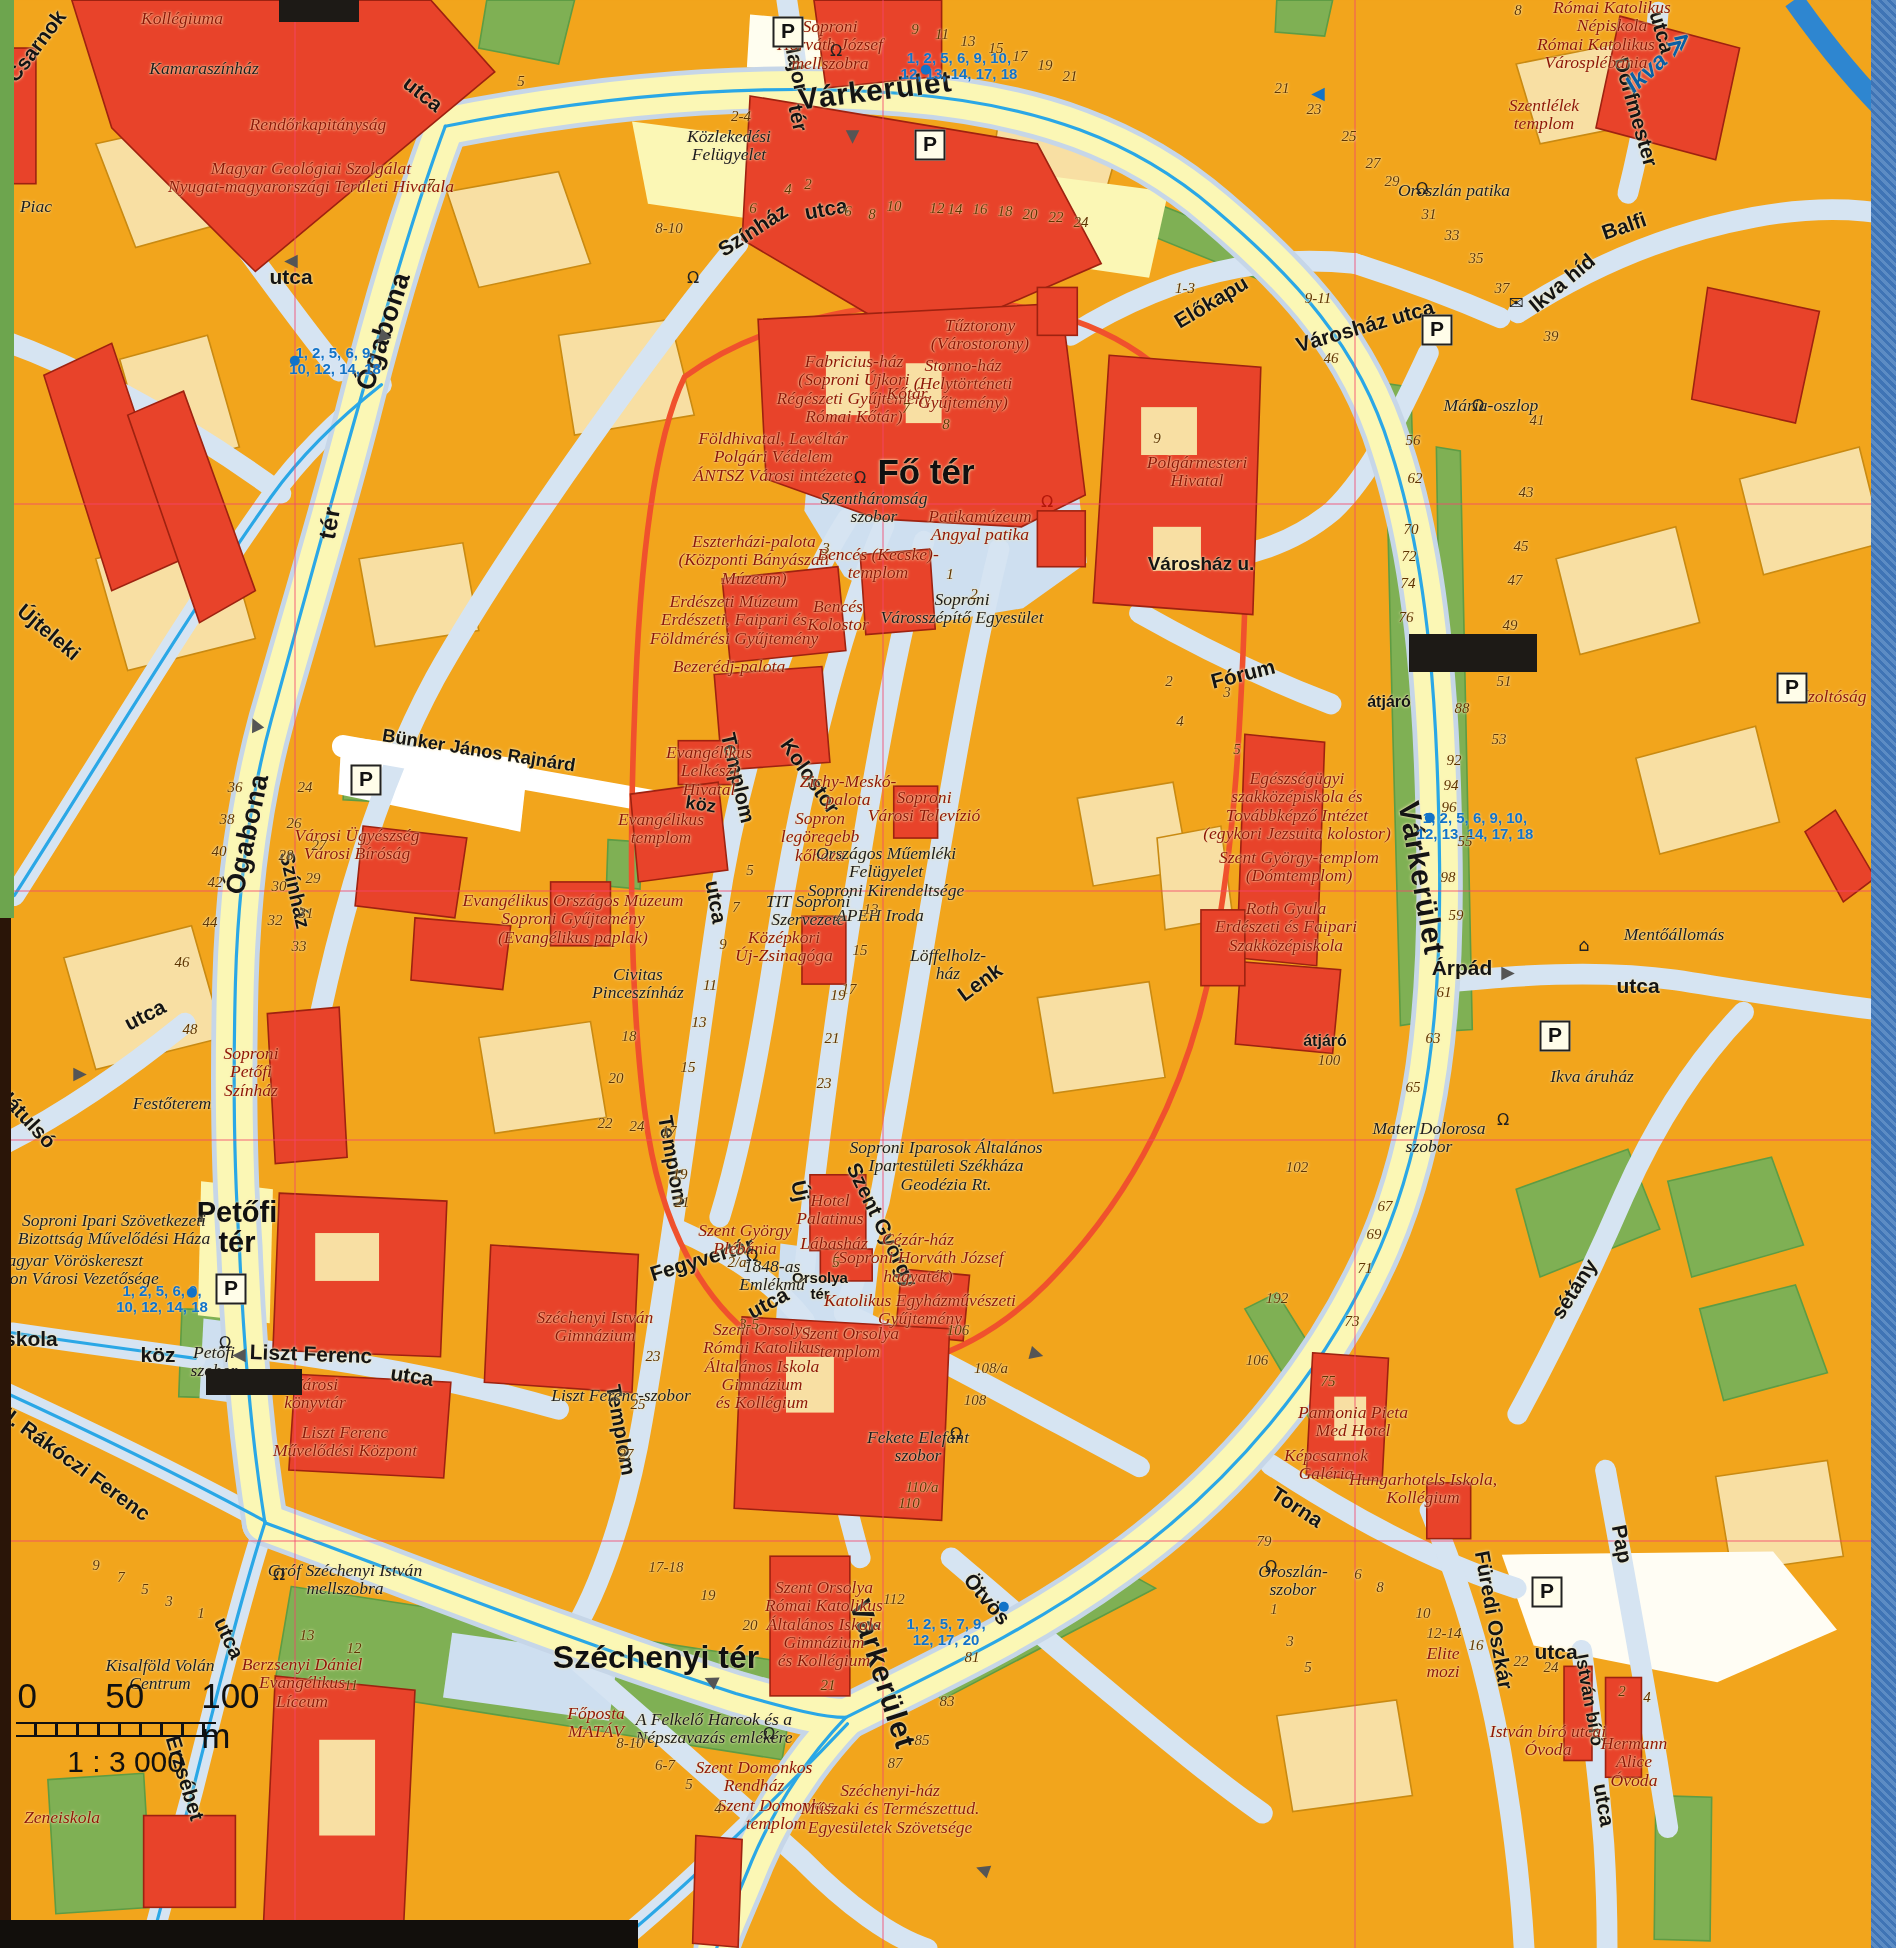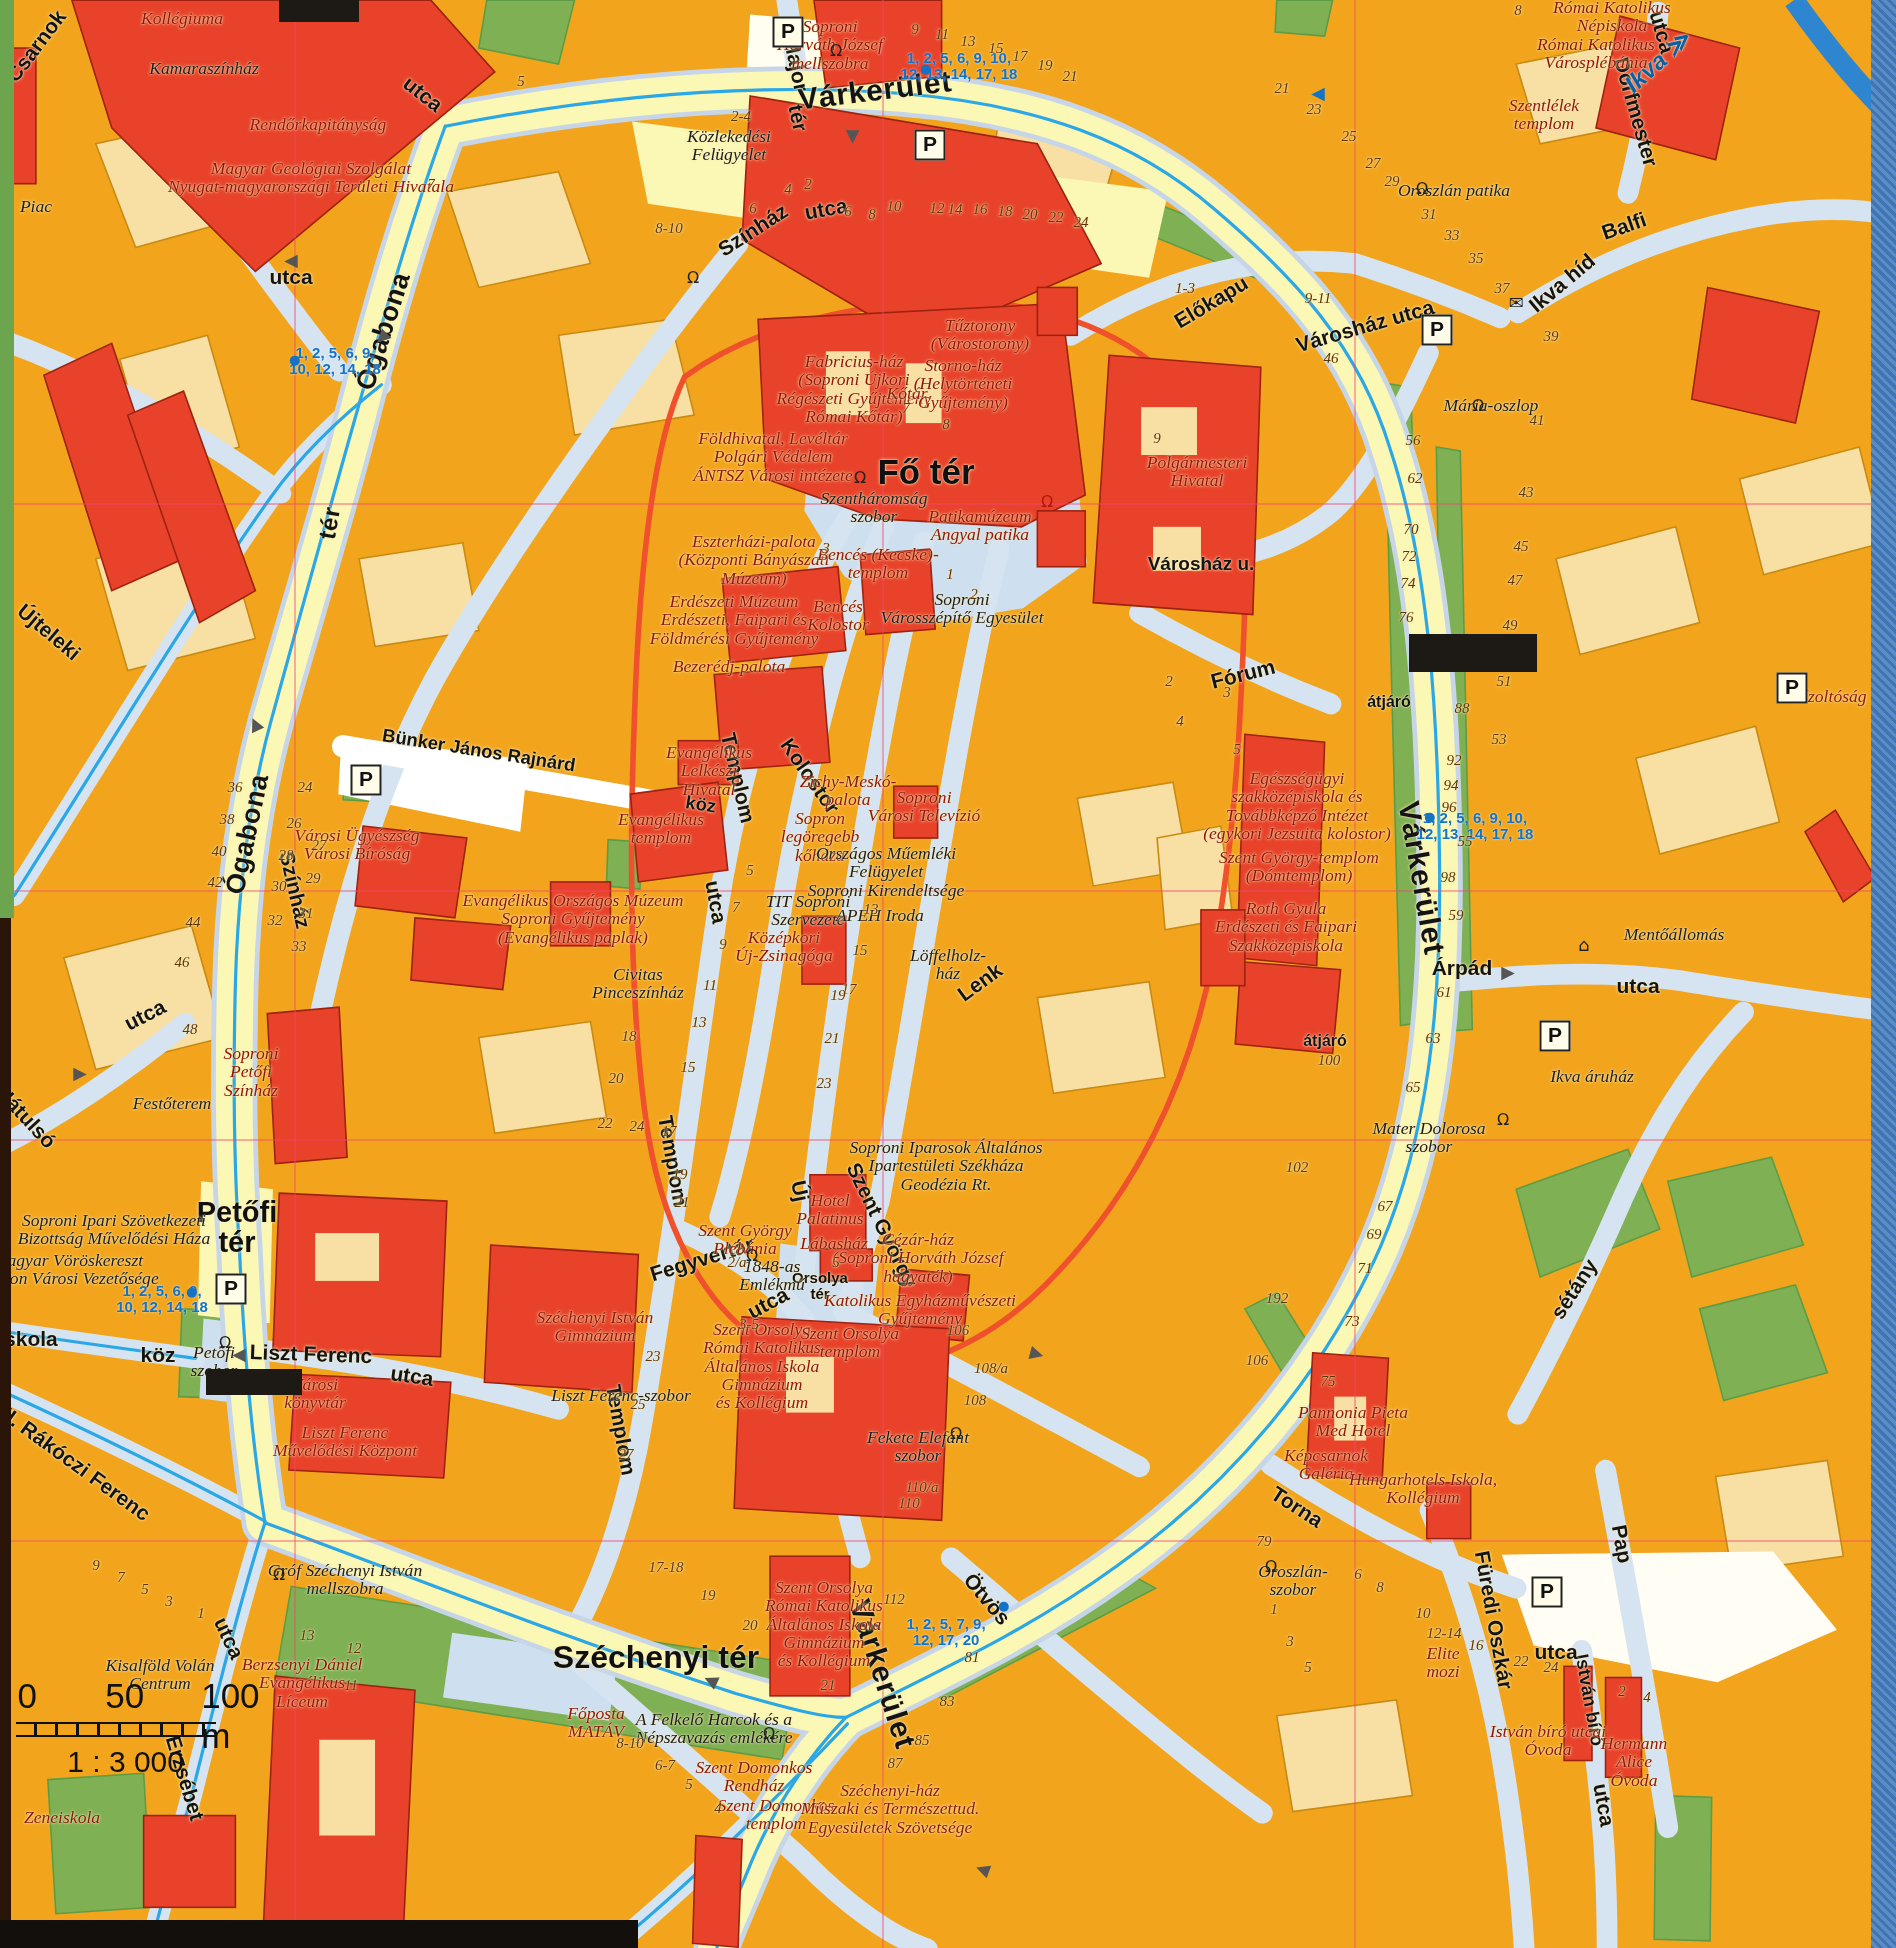--- a/index.html
+++ b/index.html
@@ -569,21 +569,21 @@
       <span class="lbl num" style="left: 909px; top: 1504px; transform: translate(-50%, -50%) rotate(0deg);">110</span>
       <span class="lbl num" style="left: 894px; top: 1600px; transform: translate(-50%, -50%) rotate(0deg);">112</span>
       <span class="lbl num" style="left: 972px; top: 1658px; transform: translate(-50%, -50%) rotate(0deg);">81</span>
       <span class="lbl num" style="left: 947px; top: 1702px; transform: translate(-50%, -50%) rotate(0deg);">83</span>
       <span class="lbl num" style="left: 922px; top: 1741px; transform: translate(-50%, -50%) rotate(0deg);">85</span>
       <span class="lbl num" style="left: 895px; top: 1764px; transform: translate(-50%, -50%) rotate(0deg);">87</span>
       <span class="lbl num" style="left: 235px; top: 788px; transform: translate(-50%, -50%) rotate(0deg);">36</span>
       <span class="lbl num" style="left: 227px; top: 820px; transform: translate(-50%, -50%) rotate(0deg);">38</span>
       <span class="lbl num" style="left: 219px; top: 852px; transform: translate(-50%, -50%) rotate(0deg);">40</span>
       <span class="lbl num" style="left: 215px; top: 883px; transform: translate(-50%, -50%) rotate(0deg);">42</span>
-      <span class="lbl num" style="left: 193px; top: 923px; transform: translate(-50%, -50%) rotate(0deg);">44</span>
+      <span class="lbl num" style="left: 210px; top: 923px; transform: translate(-50%, -50%) rotate(0deg);">44</span>
       <span class="lbl num" style="left: 182px; top: 963px; transform: translate(-50%, -50%) rotate(0deg);">46</span>
       <span class="lbl num" style="left: 190px; top: 1030px; transform: translate(-50%, -50%) rotate(0deg);">48</span>
       <span class="lbl num" style="left: 305px; top: 788px; transform: translate(-50%, -50%) rotate(0deg);">24</span>
       <span class="lbl num" style="left: 294px; top: 824px; transform: translate(-50%, -50%) rotate(0deg);">26</span>
       <span class="lbl num" style="left: 286px; top: 856px; transform: translate(-50%, -50%) rotate(0deg);">28</span>
       <span class="lbl num" style="left: 279px; top: 887px; transform: translate(-50%, -50%) rotate(0deg);">30</span>
       <span class="lbl num" style="left: 275px; top: 921px; transform: translate(-50%, -50%) rotate(0deg);">32</span>
       <span class="lbl num" style="left: 319px; top: 846px; transform: translate(-50%, -50%) rotate(0deg);">27</span>
       <span class="lbl num" style="left: 313px; top: 879px; transform: translate(-50%, -50%) rotate(0deg);">29</span>
       <span class="lbl num" style="left: 306px; top: 914px; transform: translate(-50%, -50%) rotate(0deg);">31</span>

